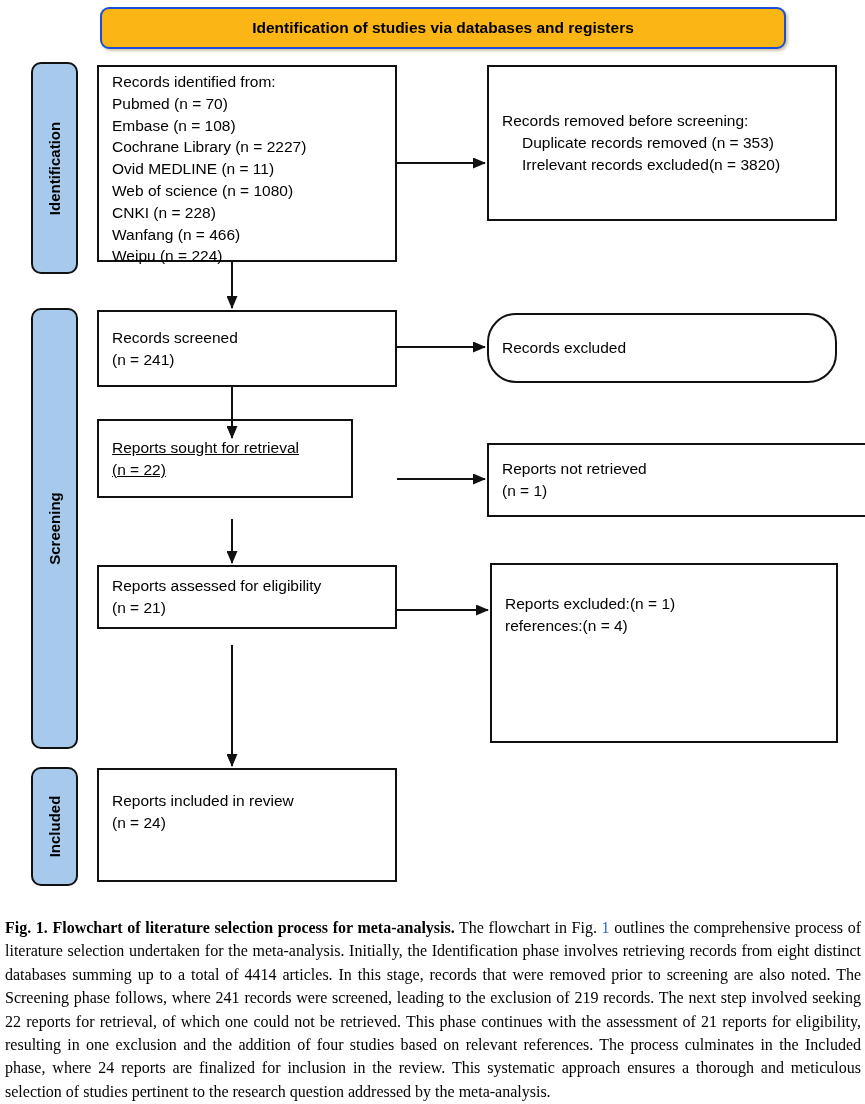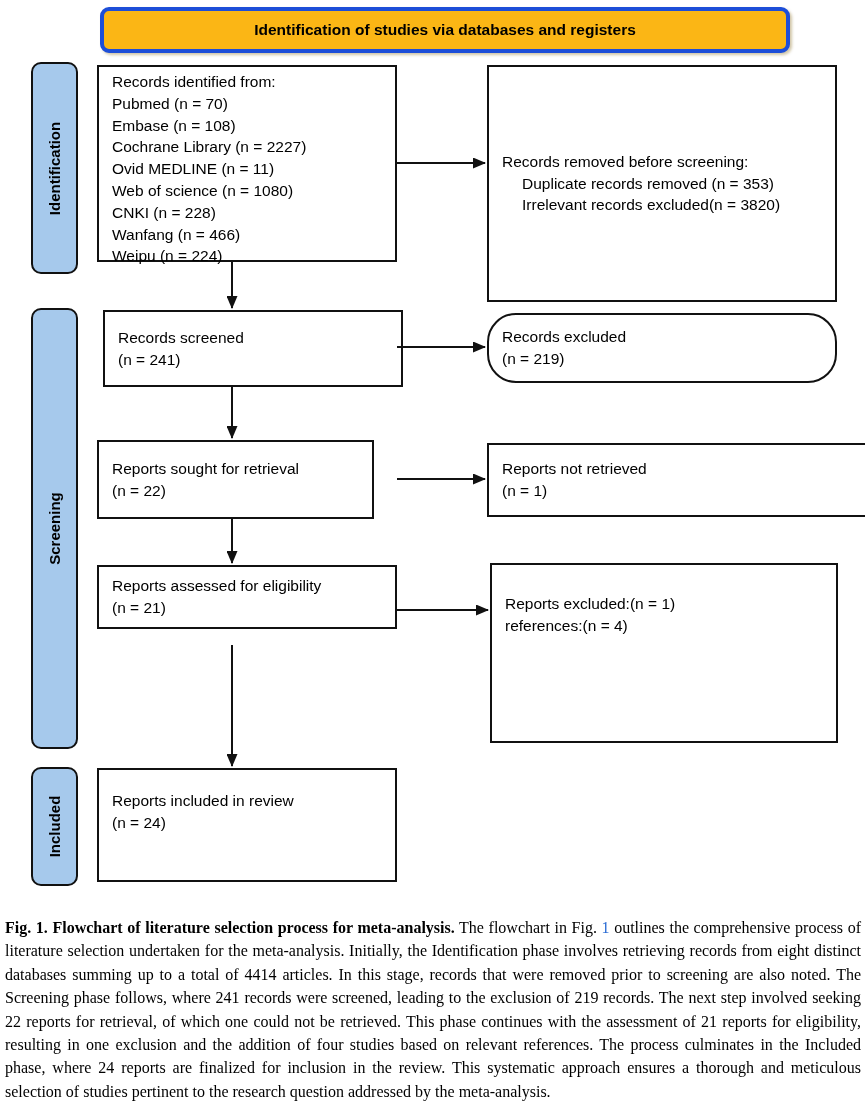--- a/index.html
+++ b/index.html
@@ -1,21 +1,21 @@
 <!DOCTYPE html>
 <html><head>
 <meta charset="utf-8">
 <style>
   html,body{margin:0;padding:0;background:#ffffff;}
   #page{position:relative;width:865px;height:1104px;background:#ffffff;overflow:hidden;
         font-family:"Liberation Sans","DejaVu Sans",sans-serif;color:#111;}
 
   
   .banner{position:absolute;left:100px;top:7px;width:682px;height:38px;
-          background:#FBB615;border:4px solid #1d4ed8;border-radius:9px;
+          background:#FBB615;border:2px solid #1d4ed8;border-radius:9px;
           box-shadow:2px 2px 3px rgba(120,90,0,.35);
           display:flex;align-items:center;justify-content:center;
           font-weight:bold;font-size:15.5px;color:#000;}
 
   
   .stage{position:absolute;left:31px;width:43px;background:#A6C9EC;border:2px solid #111;
          border-radius:10px;display:flex;align-items:center;justify-content:center;}
   .stage span{transform:rotate(-90deg);white-space:nowrap;font-weight:bold;
               font-size:15px;color:#000;}
   #stage-identification{top:62px;height:208px;}
@@ -24,24 +24,24 @@
 
   
   .fbox{position:absolute;background:#fff;border:2.5px solid #111;box-sizing:border-box;
         font-size:15.5px;line-height:21.8px;color:#000;}
   .fbox .inner{padding:0 13px;}
   .vcenter{display:flex;flex-direction:column;justify-content:center;}
   .indent{padding-left:20px;}
 
   #box-identified{left:97px;top:65px;width:300px;height:197px;}
   #box-identified .inner{padding-top:4px;}
-  #box-removed{left:487px;top:65px;width:350px;height:237px;}
-  #box-screened{left:97px;top:310px;width:300px;height:77px;margin-left:6px;}
+  #box-removed{left:487px;top:65px;width:350px;height:156px;}
+  #box-screened{left:97px;top:310px;width:300px;height:77px;}
   #box-excluded{left:487px;top:313px;width:350px;height:70px;border-radius:29px;}
-  #box-sought{left:97px;top:440px;width:277px;height:79px;}
+  #box-sought{left:97px;top:419px;width:256px;height:79px;text-decoration:underline;}
   #box-notretrieved{left:487px;top:443px;width:404px;height:74px;}
   #box-assessed{left:97px;top:565px;width:300px;height:64px;}
   #box-excludedrefs{left:490px;top:563px;width:348px;height:180px;}
   #box-excludedrefs .inner{padding-top:28px;}
   #box-included{left:97px;top:768px;width:300px;height:114px;}
   #box-included .inner{padding-top:20px;}
 
   
   #arrows{position:absolute;left:0;top:0;pointer-events:none;}
   #arrows line{stroke:#111;stroke-width:2;}
@@ -118,21 +118,20 @@
     <div class="inner">
       <div>Records removed before screening:</div>
       <div class="indent">Duplicate records removed (n = 353)</div>
       <div class="indent">Irrelevant records excluded(n = 3820)</div>
     </div>
   </div>
 
   <div class="fbox vcenter" id="box-excluded">
     <div class="inner">
       <div>Records excluded</div>
-      <div>(n = 219)</div>
     </div>
   </div>
 
   <div class="fbox vcenter" id="box-notretrieved">
     <div class="inner">
       <div>Reports not retrieved</div>
       <div>(n = 1)</div>
     </div>
   </div>
 

